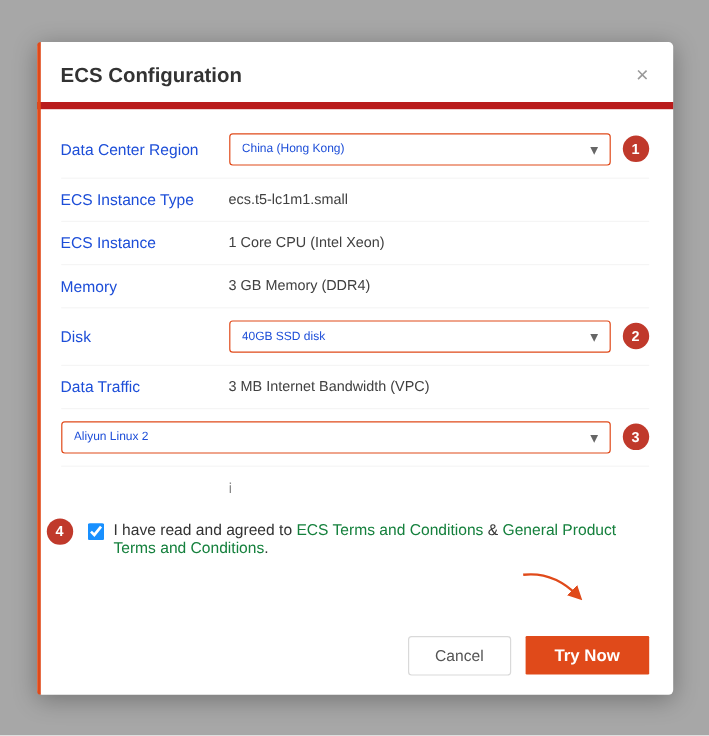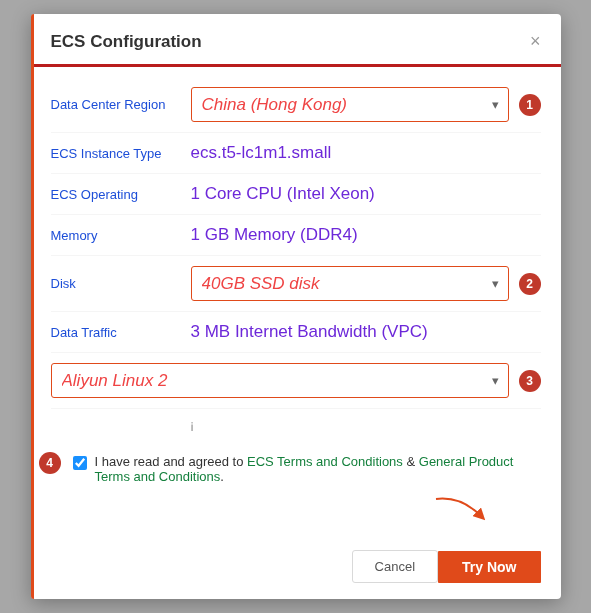--- a/index.html
+++ b/index.html
@@ -23,21 +23,21 @@
     .modal {
       background: #fff;
       width: 530px;
       border-radius: 4px;
       box-shadow: 0 4px 20px rgba(0,0,0,0.3);
       padding: 0;
       position: relative;
     }
     .modal-header {
       padding: 18px 20px 12px 20px;
-      border-bottom: 3px solid #b91c1c;
+      border-bottom: 6px solid #b91c1c;
       display: flex;
       justify-content: space-between;
       align-items: flex-start;
     }
     .modal-title {
       font-size: 17px;
       font-weight: bold;
       color: #333;
     }
     .close-btn {
@@ -61,41 +61,40 @@
       border-bottom: none;
     }
     .form-label {
       width: 140px;
       min-width: 140px;
       font-size: 13px;
       color: #1d4ed8;
     }
     .form-value {
       flex: 1;
-      font-size: 17px;
-      color: #6d28d9;
+      font-size: 12px;
+      color: #404040;
     }
     .select-wrapper {
       flex: 1;
       position: relative;
       display: flex;
       align-items: center;
     }
     .select-wrapper select {
       width: 100%;
       padding: 7px 30px 7px 10px;
       border: 1.5px solid #e04a1a;
       border-radius: 3px;
-      font-size: 17px;
-      color: #ef4444;
+      font-size: 10px;
+      color: #1d4ed8;
       background: #fff;
       appearance: none;
       cursor: pointer;
       outline: none;
-      font-style: italic;
     }
     .select-wrapper::after {
       content: '▾';
       position: absolute;
       right: 10px;
       color: #666;
       pointer-events: none;
       font-size: 13px;
     }
     .step-badge {
@@ -160,21 +159,21 @@
     }
     .link-orange {
       color: #15803d;
       text-decoration: none;
       font-weight: 500;
     }
     .modal-footer {
       padding: 12px 20px 16px 20px;
       display: flex;
       justify-content: flex-end;
-      gap: 0;
+      gap: 12px;
       align-items: center;
     }
     .btn-cancel {
       padding: 8px 22px;
       background: #fff;
       border: 1px solid #d9d9d9;
       border-radius: 3px;
       font-size: 13px;
       color: #555;
       cursor: pointer;
@@ -215,27 +214,27 @@
         </div>
         <div class="step-badge">1</div>
       </div>
 
       <div class="form-row">
         <div class="form-label">ECS Instance Type</div>
         <div class="form-value">ecs.t5-lc1m1.small</div>
       </div>
 
       <div class="form-row">
-        <div class="form-label">ECS Operating</div>
+        <div class="form-label">ECS Instance</div>
         <div class="form-value">1 Core CPU (Intel Xeon)</div>
       </div>
 
       <div class="form-row">
         <div class="form-label">Memory</div>
-        <div class="form-value">1 GB Memory (DDR4)</div>
+        <div class="form-value">3 GB Memory (DDR4)</div>
       </div>
 
       <div class="form-row">
         <div class="form-label">Disk</div>
         <div class="select-wrapper">
           <select>
             <option>40GB SSD disk</option>
             <option>80GB SSD disk</option>
             <option>100GB SSD disk</option>
           </select>

